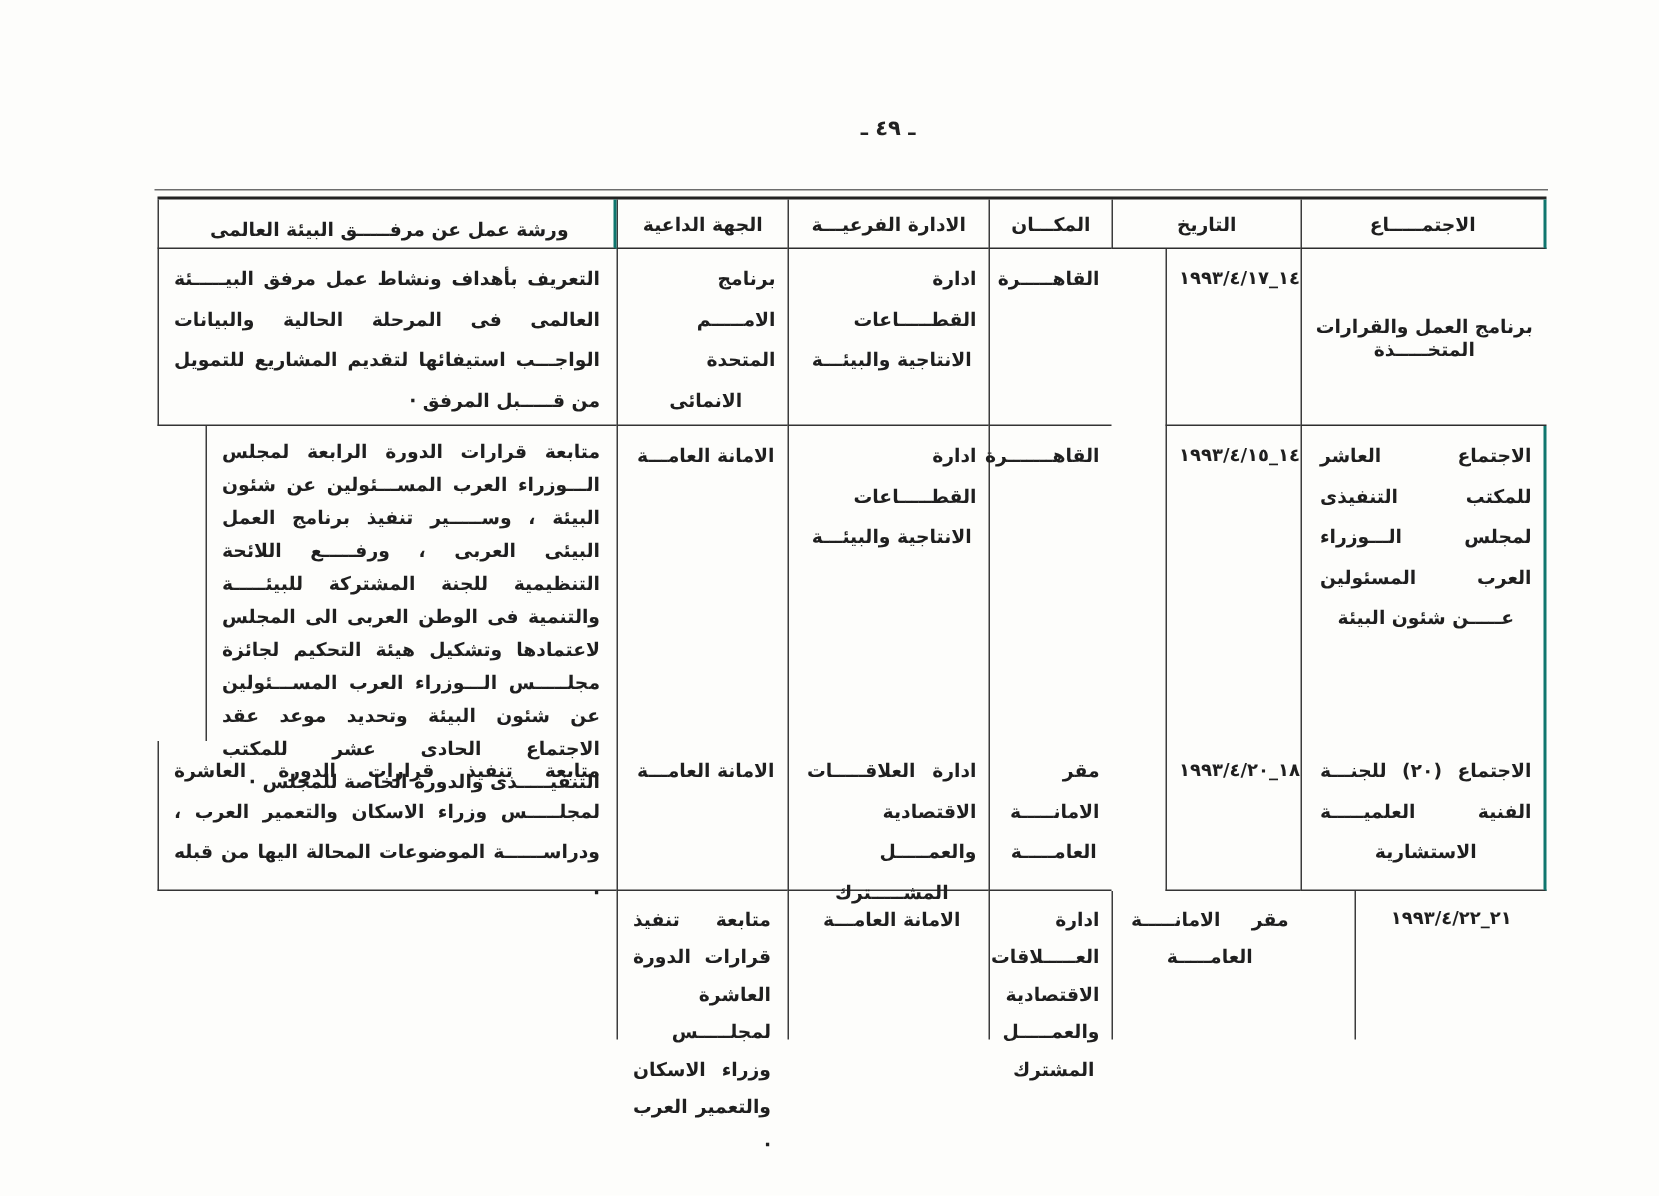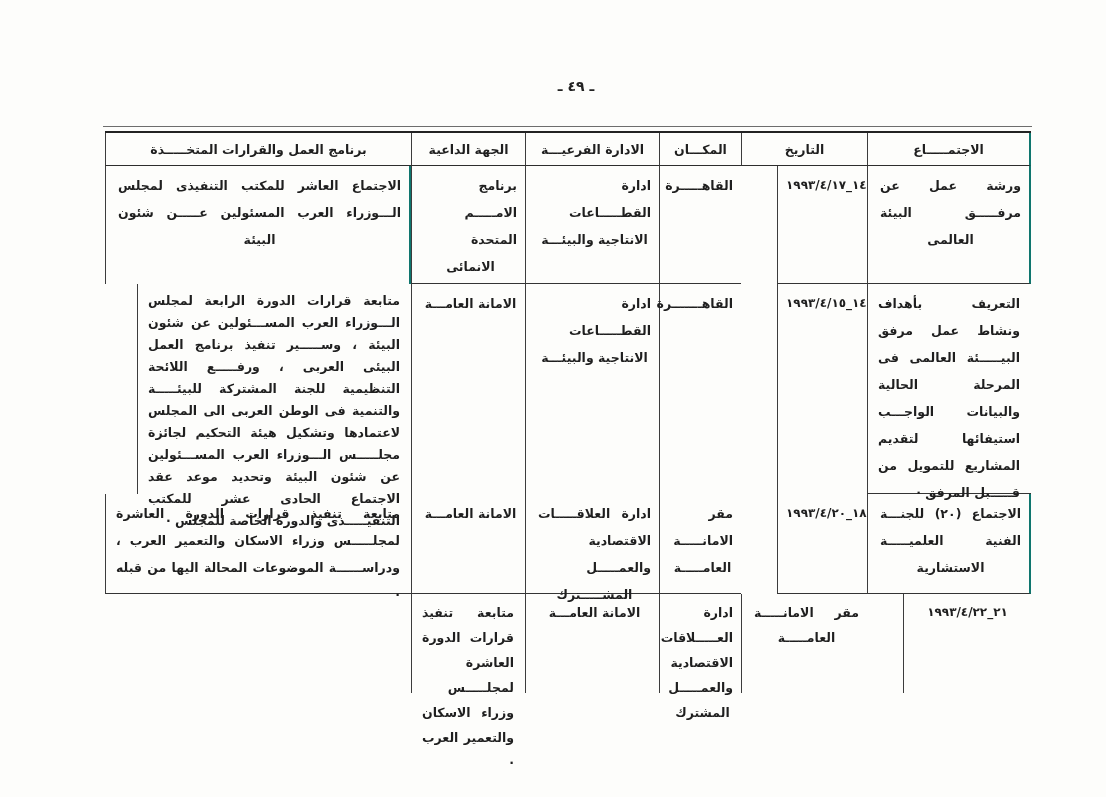--- a/index.html
+++ b/index.html
@@ -8,21 +8,21 @@
     background:#ffffff;
     font-family:"DejaVu Sans", sans-serif;
     color:#1f1f1f;
     -webkit-font-smoothing:antialiased;
   }
   .page{
     position:relative;width:1106px;height:797px;
     background:#fdfdfb;overflow:hidden;
   }
   .page-number{
-    position:absolute;top:78px;left:491px;width:170px;
+    position:absolute;top:78px;left:507px;width:170px;
     text-align:center;font-size:14px;font-weight:bold;
     letter-spacing:3px;color:#222;
     direction:rtl;
   }
   .thin-topline{
     position:absolute;left:103px;top:126px;width:929px;height:1px;
     background:#6d6d6d;
   }
   .doc-table{
     position:absolute;left:105px;top:131px;width:926px;
@@ -72,30 +72,30 @@
 
   <div class="thin-topline"></div>
 
   <div class="doc-table">
 
     <div class="cell hdr edge-right">الاجتمـــــاع</div>
     <div class="cell hdr">التاريخ</div>
     <div class="cell hdr">المكـــان</div>
     <div class="cell hdr">الادارة الفرعيـــة</div>
     <div class="cell hdr">الجهة الداعية</div>
+    <div class="cell cell-body cell-meeting r1 edge-right row-bottom">ورشة عمل عن مرفـــــق البيئة العالمى</div>
+
     <div class="cell hdr">برنامج العمل والقرارات المتخـــــذة</div>
-
-    <div class="cell cell-body cell-meeting r1 edge-right row-bottom">ورشة عمل عن مرفـــــق البيئة العالمى</div>
     <div class="cell cell-body cell-date r1 row-bottom">١٩٩٣/٤/١٧_١٤</div>
     <div class="cell cell-body cell-location r1 row-bottom">القاهـــــرة</div>
     <div class="cell cell-body cell-subdept r1 row-bottom">ادارة القطـــــاعات الانتاجية والبيئـــة</div>
     <div class="cell cell-body cell-inviting r1 row-bottom">برنامج الامـــــم المتحدة الانمائى</div>
+    <div class="cell cell-body cell-program r1 row-bottom">التعريف بأهداف ونشاط عمل مرفق البيـــــئة العالمى فى المرحلة الحالية والبيانات الواجـــب استيفائها لتقديم المشاريع للتمويل من قـــــبل المرفق ·</div>
+
     <div class="cell cell-body cell-meeting edge-right">الاجتماع العاشر للمكتب التنفيذى لمجلس الـــوزراء العرب المسئولين عـــــن شئون البيئة</div>
-
-    <div class="cell cell-body cell-program r1 row-bottom">التعريف بأهداف ونشاط عمل مرفق البيـــــئة العالمى فى المرحلة الحالية والبيانات الواجـــب استيفائها لتقديم المشاريع للتمويل من قـــــبل المرفق ·</div>
     <div class="cell cell-body cell-date">١٩٩٣/٤/١٥_١٤</div>
     <div class="cell cell-body cell-location">القاهـــــــرة</div>
     <div class="cell cell-body cell-subdept">ادارة القطـــــاعات الانتاجية والبيئـــة</div>
     <div class="cell cell-body cell-inviting">الامانة العامـــة</div>
     <div class="cell cell-body cell-program tight">متابعة قرارات الدورة الرابعة لمجلس الـــوزراء العرب المســـئولين عن شئون البيئة ، وســـــير تنفيذ برنامج العمل البيئى العربى ، ورفـــــع اللائحة التنظيمية للجنة المشتركة للبيئـــــة والتنمية فى الوطن العربى الى المجلس لاعتمادها وتشكيل هيئة التحكيم لجائزة مجلـــــس الـــوزراء العرب المســـئولين عن شئون البيئة وتحديد موعد عقد الاجتماع الحادى عشر للمكتب التنفيـــــذى والدورة الخاصة للمجلس ·</div>
 
     <div class="cell cell-body cell-meeting edge-right row-bottom">الاجتماع (٢٠) للجنـــة الفنية العلميـــــة الاستشارية</div>
     <div class="cell cell-body cell-date row-bottom">١٩٩٣/٤/٢٠_١٨</div>
     <div class="cell cell-body cell-location row-bottom">مقر الامانـــــة العامـــــة</div>
     <div class="cell cell-body cell-subdept row-bottom">ادارة العلاقـــــات الاقتصادية والعمـــــل المشـــــترك</div>

